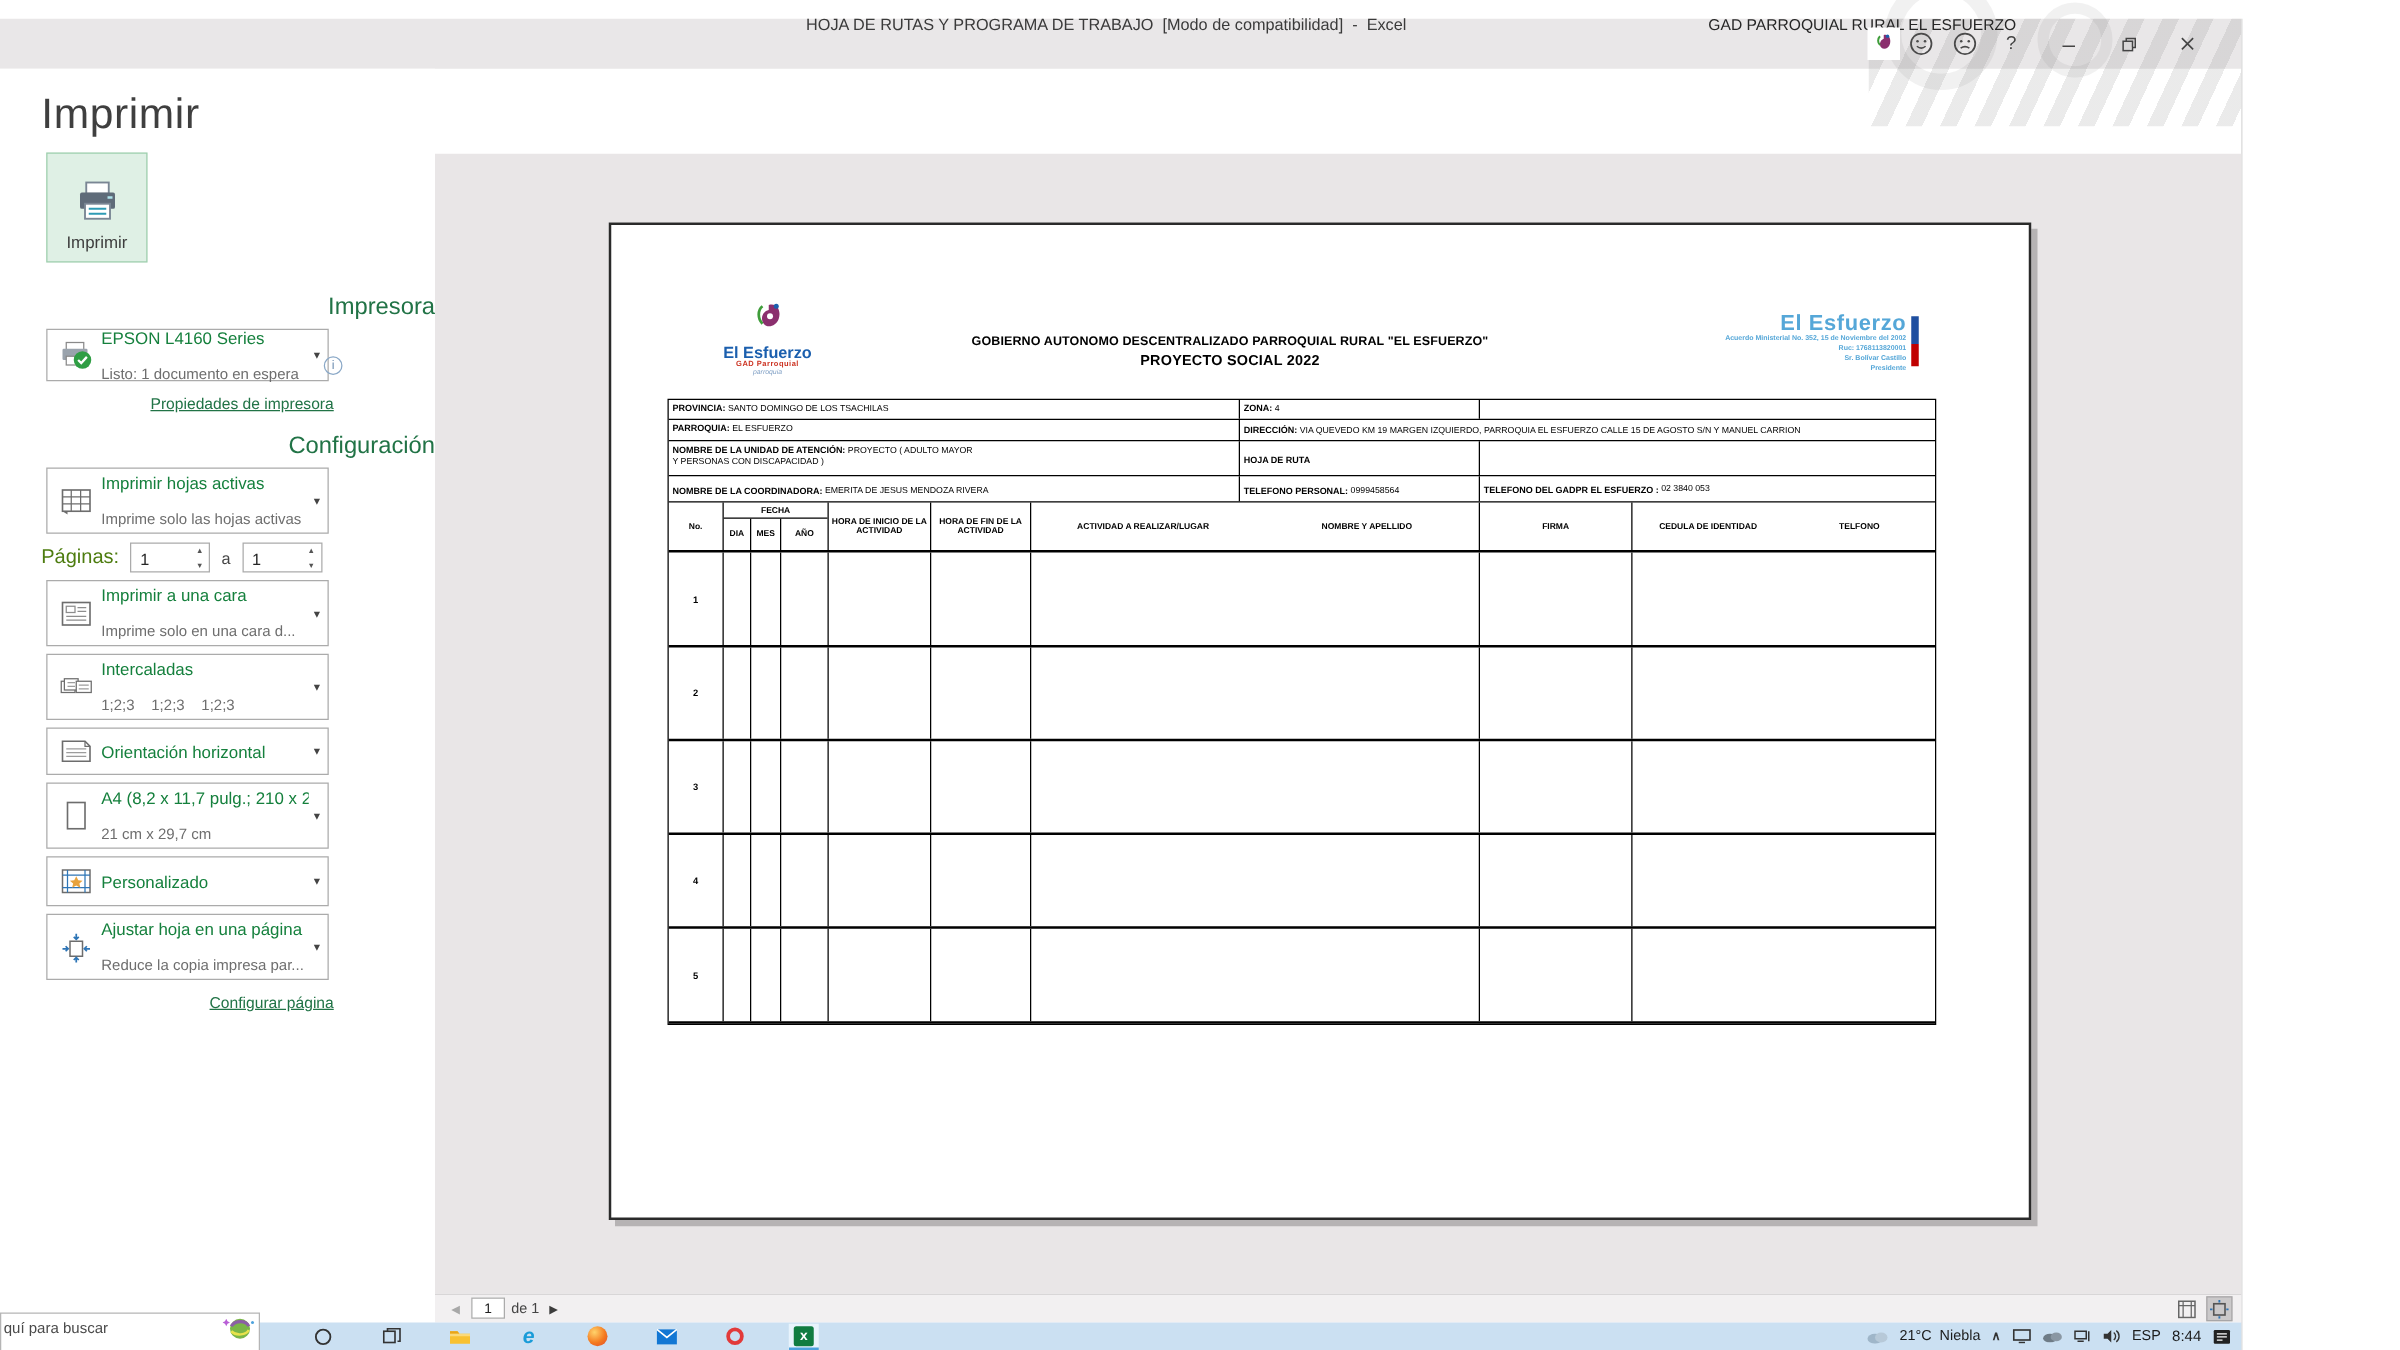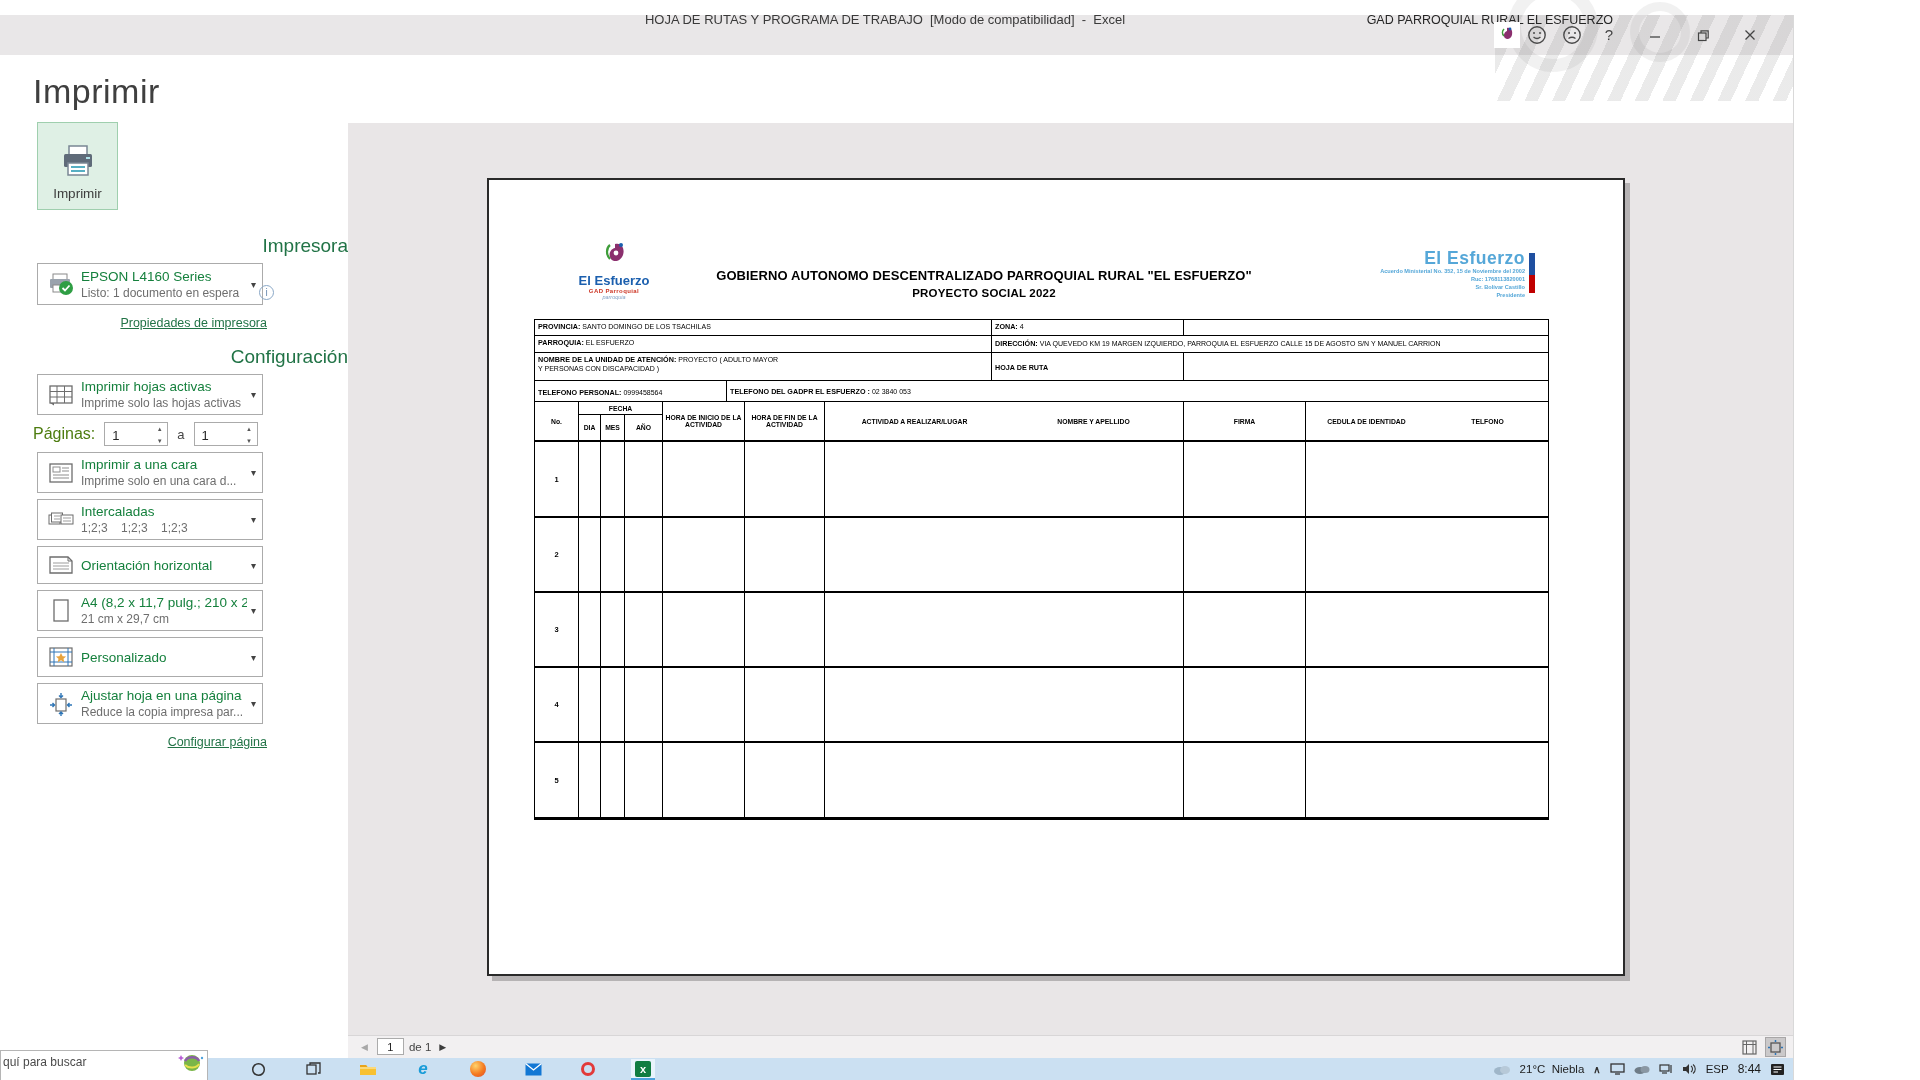--- a/index.html
+++ b/index.html
@@ -35,42 +35,42 @@
   .spin-val { flex:1; font-size:13px; color:#262626; padding:5px 0 0 7px; }
   .spin-arrows { width:15px; display:flex; flex-direction:column; }
   .spin-arrows span { flex:1; font-size:6px; color:#555; text-align:center; line-height:12px; cursor:pointer; }
   .section-h { font-size:19px; color:#217346;text-align:right; }
   .h-printer { margin-top:25px; } .h-config { margin-top:16px; }
   .info-badge { position:absolute; left:259px; top:230px; width:15px; height:15px; border:1px solid #8aa8c7; border-radius:50%; color:#6d8db1; font-size:10px; text-align:center; line-height:13px; }
   .dd { width:226px; margin-left:4px; border:1px solid #ababab; background:#fff; display:flex; align-items:center; padding:4px 6px 4px 7px; margin-top:6px; cursor:pointer; }
   .dd-icon { width:32px; display:flex; align-items:center; justify-content:center; flex:none; }
   .dd-text { flex:1; overflow:hidden; padding-left:4px; }
   .dd-main { display:block; font-size:13.5px; color:#15803d; white-space:pre; }
-  .dd-sub { display:block; font-size:12px; color:#6e6e6e; margin-top:2px; white-space:pre; }
+  .dd-sub { display:block; font-size:12px; color:#6e6e6e; margin-top:14px; white-space:pre; }
   .dd-sub:empty { display:none; }
   .dd-caret { font-size:10px; color:#444; margin-left:4px; flex:none; }
   .printer-dd { height:42px; margin-top:6px; }
   .green-link { display:block; width:230px; margin-left:4px; text-align:right; font-size:12.5px; color:#217346; text-decoration:underline; margin-top:11px; cursor:pointer; }
   .pages-row { display:flex; align-items:center; margin:7px 0 2px 0; }
   .pages-label { font-size:16px; color:#4d7c0f; }
   .pages-row .spinbox { width:64px; height:24px; margin-left:9px; }
   .pages-a { font-size:13px; color:#444; margin-left:9px; }
   .dd.h1line { padding-top:8px; padding-bottom:8px; }
 
   
   .preview { position:absolute; left:348px; top:123px; width:1445px; height:912px; background:#e9e6e7; }
   .page { position:absolute; left:139px; top:55px; width:1138px; height:798px; background:#fff; border:2px solid #2a2a2a; box-shadow:5px 5px 0 rgba(0,0,0,.22); }
 
   
   .logoL { position:absolute; left:66px; top:60px; width:118px; text-align:center; }
   .logoL-name { font-size:13px; font-weight:bold; color:#1b5fae; margin-top:1px; }
   .logoL-sub { font-size:6px; color:#cc3322; font-weight:bold; letter-spacing:.4px; }
   .logoL-script { font-size:5.5px; color:#7f9fc4; font-style:italic; }
   .docTitle { position:absolute; left:175px; top:88px; width:640px; text-align:center; font-weight:bold; color:#000; }
-  .docTitle .t1 { font-size:13px; letter-spacing:.1px; }
+  .docTitle .t1 { font-size:10px; letter-spacing:.1px; }
   .docTitle .t2 { font-size:11.5px; margin-top:4px; letter-spacing:.2px; }
   .logoR { position:absolute; left:888px; top:70px; display:flex; }
   .logoR-txt { width:148px; text-align:right; color:#55a7d8; }
   .logoR-name { font-size:17.5px; font-weight:bold; letter-spacing:.5px; line-height:17px; }
   .logoR-line { font-size:5.6px; line-height:1.45; font-weight:bold; }
   .logoR-bar { width:6px; height:40px; margin:3px 0 0 4px; background:linear-gradient(#1f4fa0 0 55%, #c00000 55% 100%); }
 
   
   .doc-table { position:absolute; left:45px; top:139px; width:1015px; border:1px solid #000; color:#000; }
   .ir { display:flex; border-bottom:1px solid #000; font-size:7.2px; }
@@ -428,20 +428,21 @@
           <div><span class="lbl">NOMBRE DE LA UNIDAD DE ATENCIÓN:</span> <span class="val">PROYECTO ( ADULTO MAYOR</span></div>
           <div><span class="val">Y PERSONAS CON DISCAPACIDAD )</span></div>
         </div>
         <div class="cb">
             <span class="lbl">HOJA DE RUTA</span>
           </div>
         <div class="cc"></div>
       </div>
 
       <div class="ir ir4">
+        <div class="ca mid"><span class="lbl">NOMBRE DE LA COORDINADORA:</span>&nbsp;<span class="val">EMERITA DE JESUS MENDOZA RIVERA</span></div>
         <div class="cb"><span class="lbl">TELEFONO PERSONAL:</span>&nbsp;<span class="val">0999458564</span></div>
         <div class="cc mid" style="padding-left:3px;"><span class="lbl">TELEFONO DEL GADPR EL ESFUERZO :</span>&nbsp;<span class="val">02 3840 053</span></div>
       </div>
 
       <div class="mt-h">
         <div class="hcell h-no">No.</div>
         <div class="h-fecha">
           <div class="h-f-top">FECHA</div>
           <div class="h-f-bot">
             <div class="h-dia">DIA</div>

